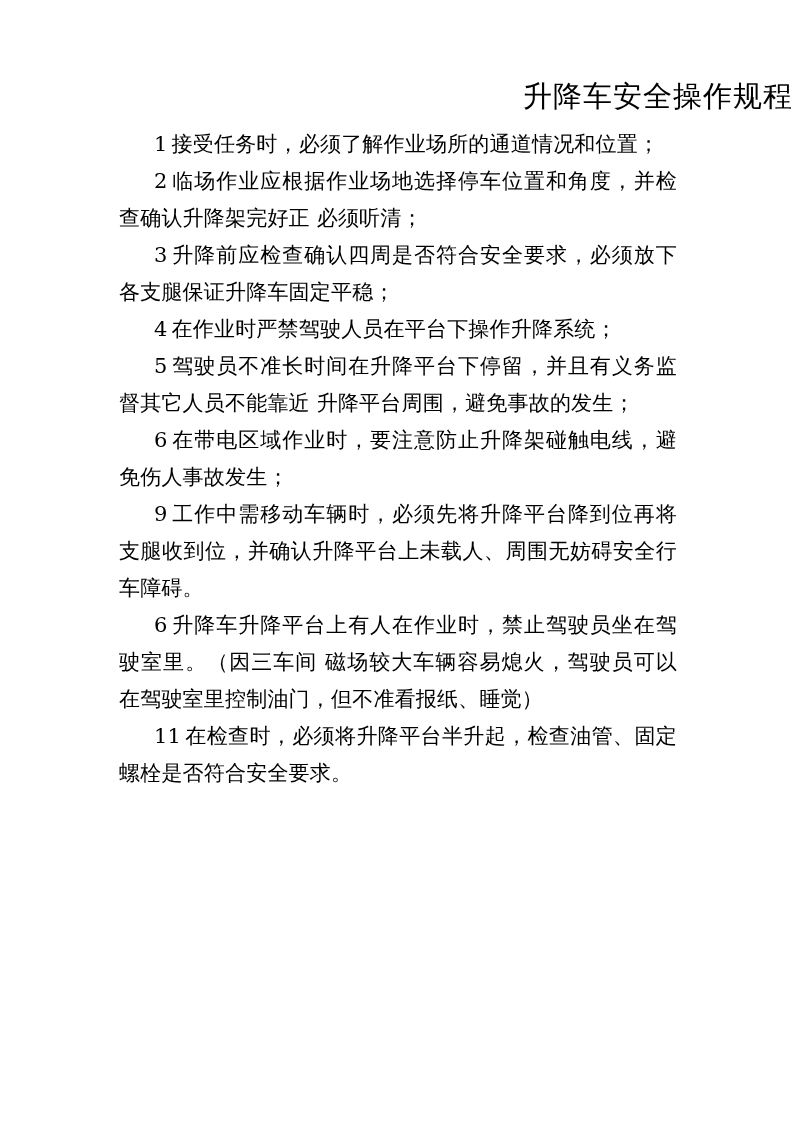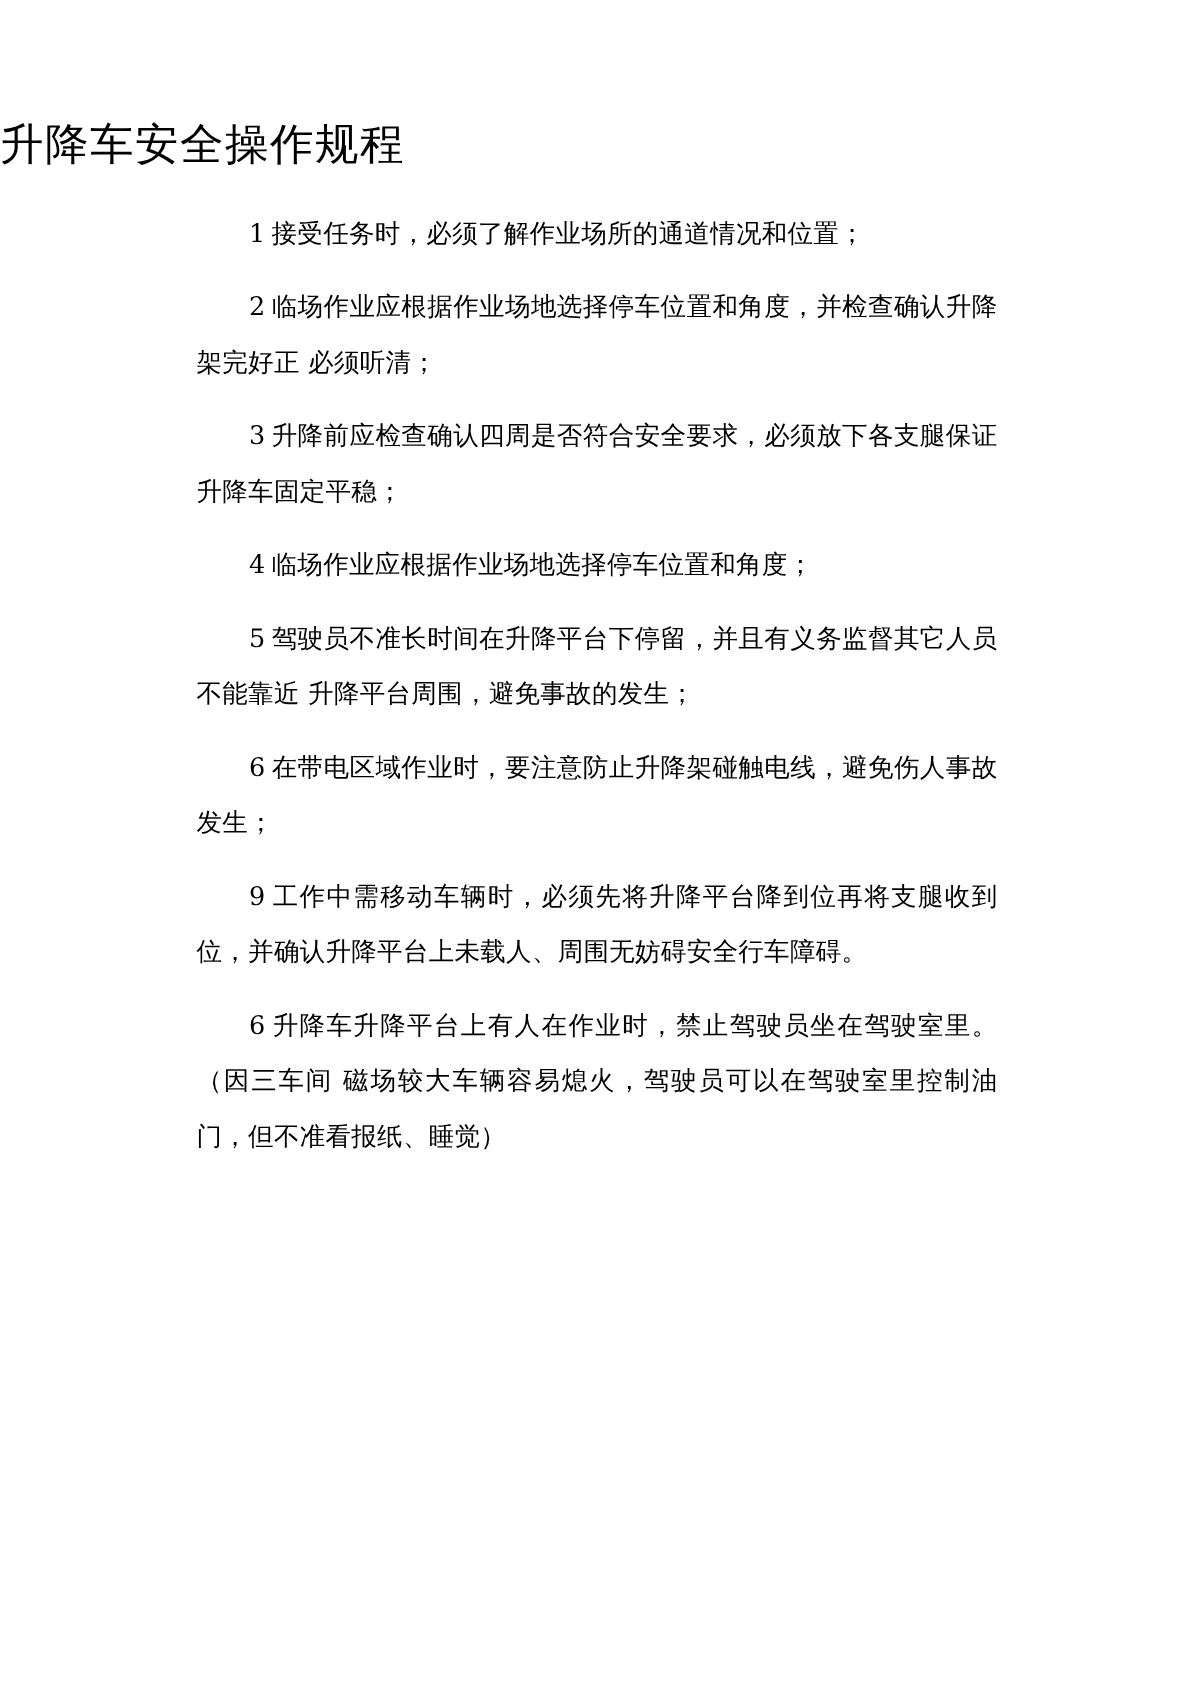--- a/index.html
+++ b/index.html
@@ -21,55 +21,56 @@
       top: 0;
       width: 793px;
       height: 1122px;
       background: #ffffff;
     }
     .title {
       position: absolute;
       top: 76px;
       left: 0;
       width: 793px;
-      text-align: left;
+      text-align: right;
       font-size: 29px;
       line-height: 40px;
       letter-spacing: 1px;
       font-family: "DejaVu Sans", "Liberation Sans", sans-serif;
       font-weight: normal;
       margin: 0;
     }
     .body {
       position: absolute;
       top: 126px;
       left: 119px;
       width: 558px;
     }
     .para {
-      margin: 12px;
-      font-size: 17px;
+      margin: 0;
+      font-size: 21px;
       line-height: 37px;
       text-indent: 35px;
       text-align: justify;
       letter-spacing: 0.2px;
     }
     .para .num {
       margin-right: 4px;
     }
   </style>
 </head>
 <body>
 
 <div class="page">
   <h1 class="title">升降车安全操作规程</h1>
 
   <div class="body">
     <p class="para"><span class="num">1</span><span>接受任务时，必须了解作业场所的通道情况和位置；</span></p>
     <p class="para"><span class="num">2</span><span>临场作业应根据作业场地选择停车位置和角度，并检查确认升降架完好正 必须听清；</span></p>
     <p class="para"><span class="num">3</span><span>升降前应检查确认四周是否符合安全要求，必须放下各支腿保证升降车固定平稳；</span></p>
-    <p class="para"><span class="num">4</span><span>临场作业应根据作业场地选择停车位置和角度；</span></p>
+    <p class="para"><span class="num">4</span><span>在作业时严禁驾驶人员在平台下操作升降系统；</span></p>
     <p class="para"><span class="num">5</span><span>驾驶员不准长时间在升降平台下停留，并且有义务监督其它人员不能靠近 升降平台周围，避免事故的发生；</span></p>
     <p class="para"><span class="num">6</span><span>在带电区域作业时，要注意防止升降架碰触电线，避免伤人事故发生；</span></p>
     <p class="para"><span class="num">9</span><span>工作中需移动车辆时，必须先将升降平台降到位再将支腿收到位，并确认升降平台上未载人、周围无妨碍安全行车障碍。</span></p>
     <p class="para"><span class="num">6</span><span>升降车升降平台上有人在作业时，禁止驾驶员坐在驾驶室里。（因三车间 磁场较大车辆容易熄火，驾驶员可以在驾驶室里控制油门，但不准看报纸、睡觉）</span></p>
+    <p class="para"><span class="num">11</span><span>在检查时，必须将升降平台半升起，检查油管、固定螺栓是否符合安全要求。</span></p>
   </div>
 </div>
 
 </body></html>

